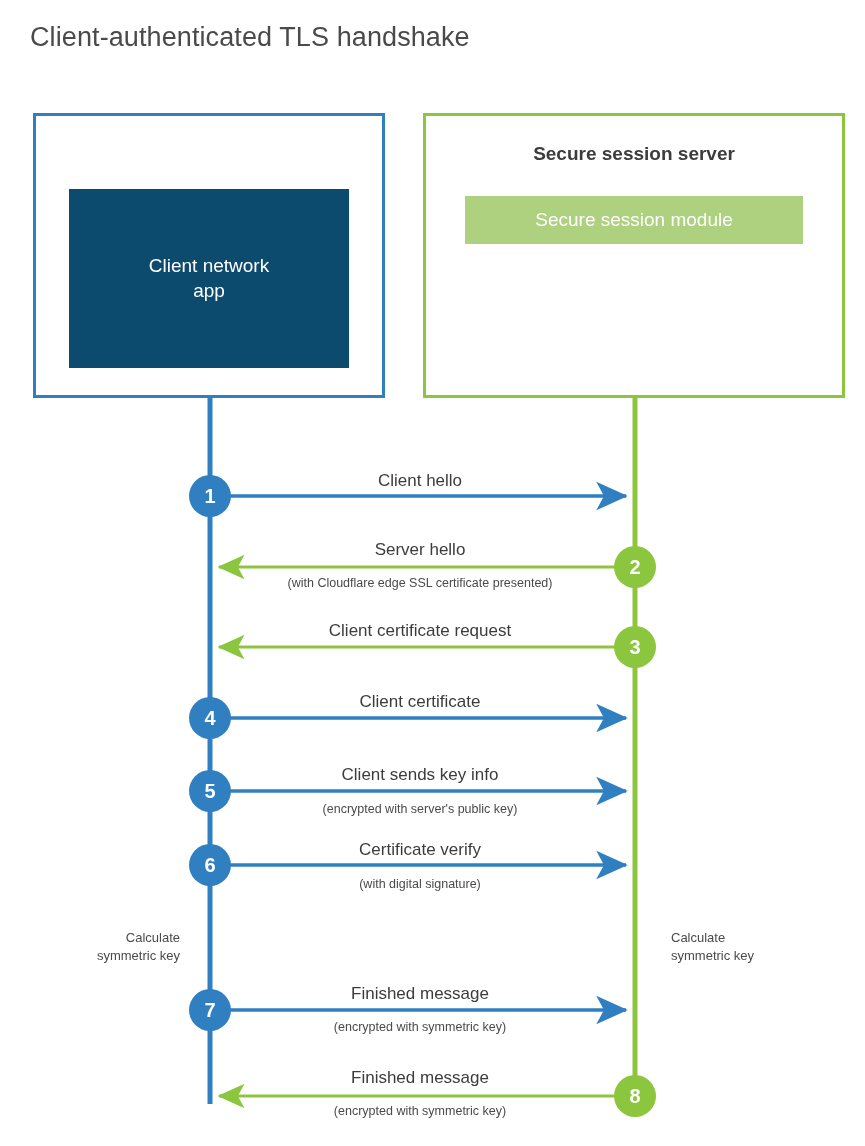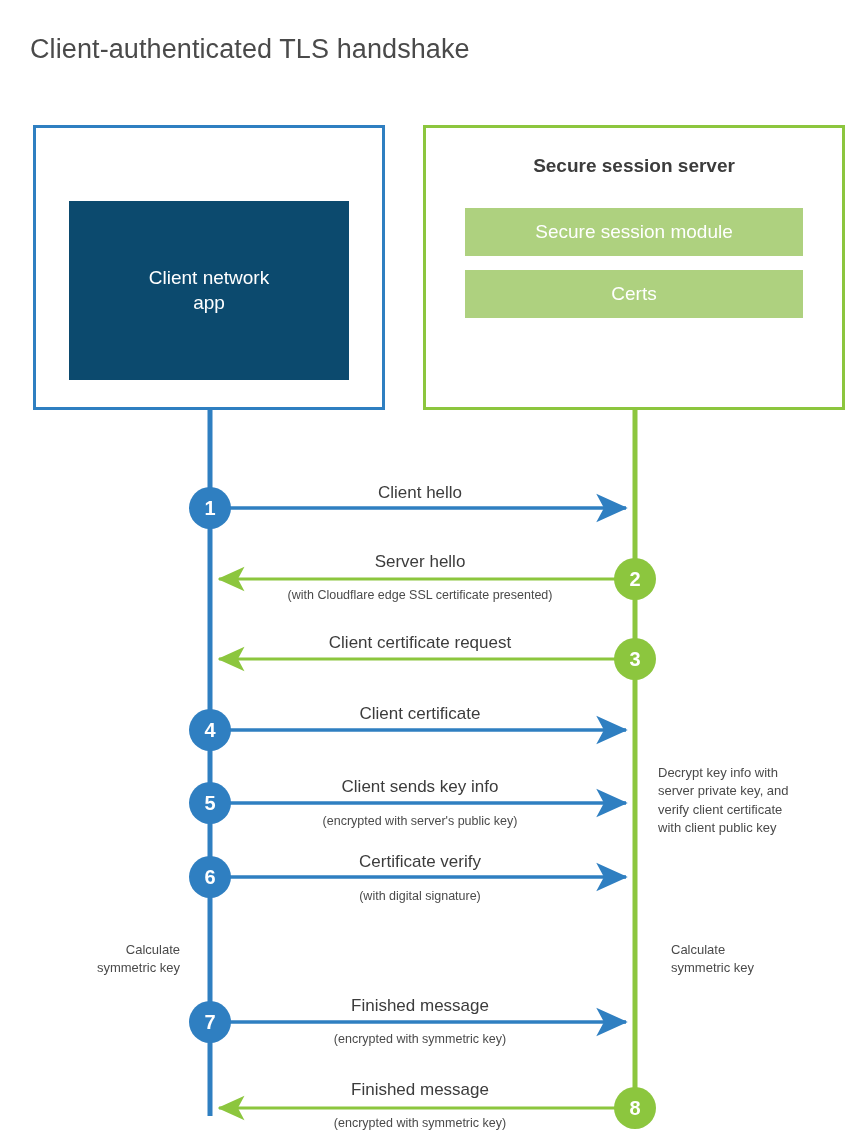--- a/index.html
+++ b/index.html
@@ -9,21 +9,21 @@
   }
   body {
     width: 865px;
     height: 1146px;
     position: relative;
     font-family: "Liberation Sans", sans-serif;
     overflow: hidden;
   }
   #stage {
     position: absolute;
-    left: 0; top: 16px;
+    left: 0; top: 4px;
     width: 865px;
     height: 900px;
   }
   #diagram-svg {
     position: absolute;
     left: 0; top: 0;
     width: 865px;
     height: 1146px;
   }
 
@@ -190,21 +190,20 @@
   <div class="page-title">Client-authenticated TLS handshake</div>
 
   <div class="party-box" id="client-box">
     <div class="client-app-box">Client network
 app</div>
   </div>
 
   <div class="party-box" id="server-box">
     <div class="party-title">Secure session server</div>
     <div class="server-item i0">Secure session module</div>
-    <div class="server-item i1">Certs</div>
   </div>
 
   <div class="step-circle blue" style="left:189px; top:471px;">1</div>
   <div class="msg-label msg-title" style="left:420px; top:467px;">Client hello</div>
 
   <div class="step-circle green" style="left:614px; top:542px;">2</div>
   <div class="msg-label msg-title" style="left:420px; top:536px;">Server hello</div>
   <div class="msg-label msg-sub" style="left:420px; top:572px;">(with Cloudflare edge SSL certificate presented)</div>
 
   <div class="step-circle green" style="left:614px; top:622px;">3</div>
@@ -222,24 +221,20 @@
   <div class="msg-label msg-sub" style="left:420px; top:873px;">(with digital signature)</div>
 
   <div class="step-circle blue" style="left:189px; top:985px;">7</div>
   <div class="msg-label msg-title" style="left:420px; top:980px;">Finished message</div>
   <div class="msg-label msg-sub" style="left:420px; top:1016px;">(encrypted with symmetric key)</div>
 
   <div class="step-circle green" style="left:614px; top:1071px;">8</div>
   <div class="msg-label msg-title" style="left:420px; top:1064px;">Finished message</div>
   <div class="msg-label msg-sub" style="left:420px; top:1100px;">(encrypted with symmetric key)</div>
 
-  <div class="side-note right" style="left:658px; top:748px; width:190px;">Decrypt key info with
-server private key, and
-verify client certificate
-with client public key</div>
 
   <div class="side-note left" style="left:0px; top:925px; width:180px;">Calculate
 symmetric key</div>
 
   <div class="side-note right" style="left:671px; top:925px; width:180px;">Calculate
 symmetric key</div>
 
 </div>
 
 </body></html>

